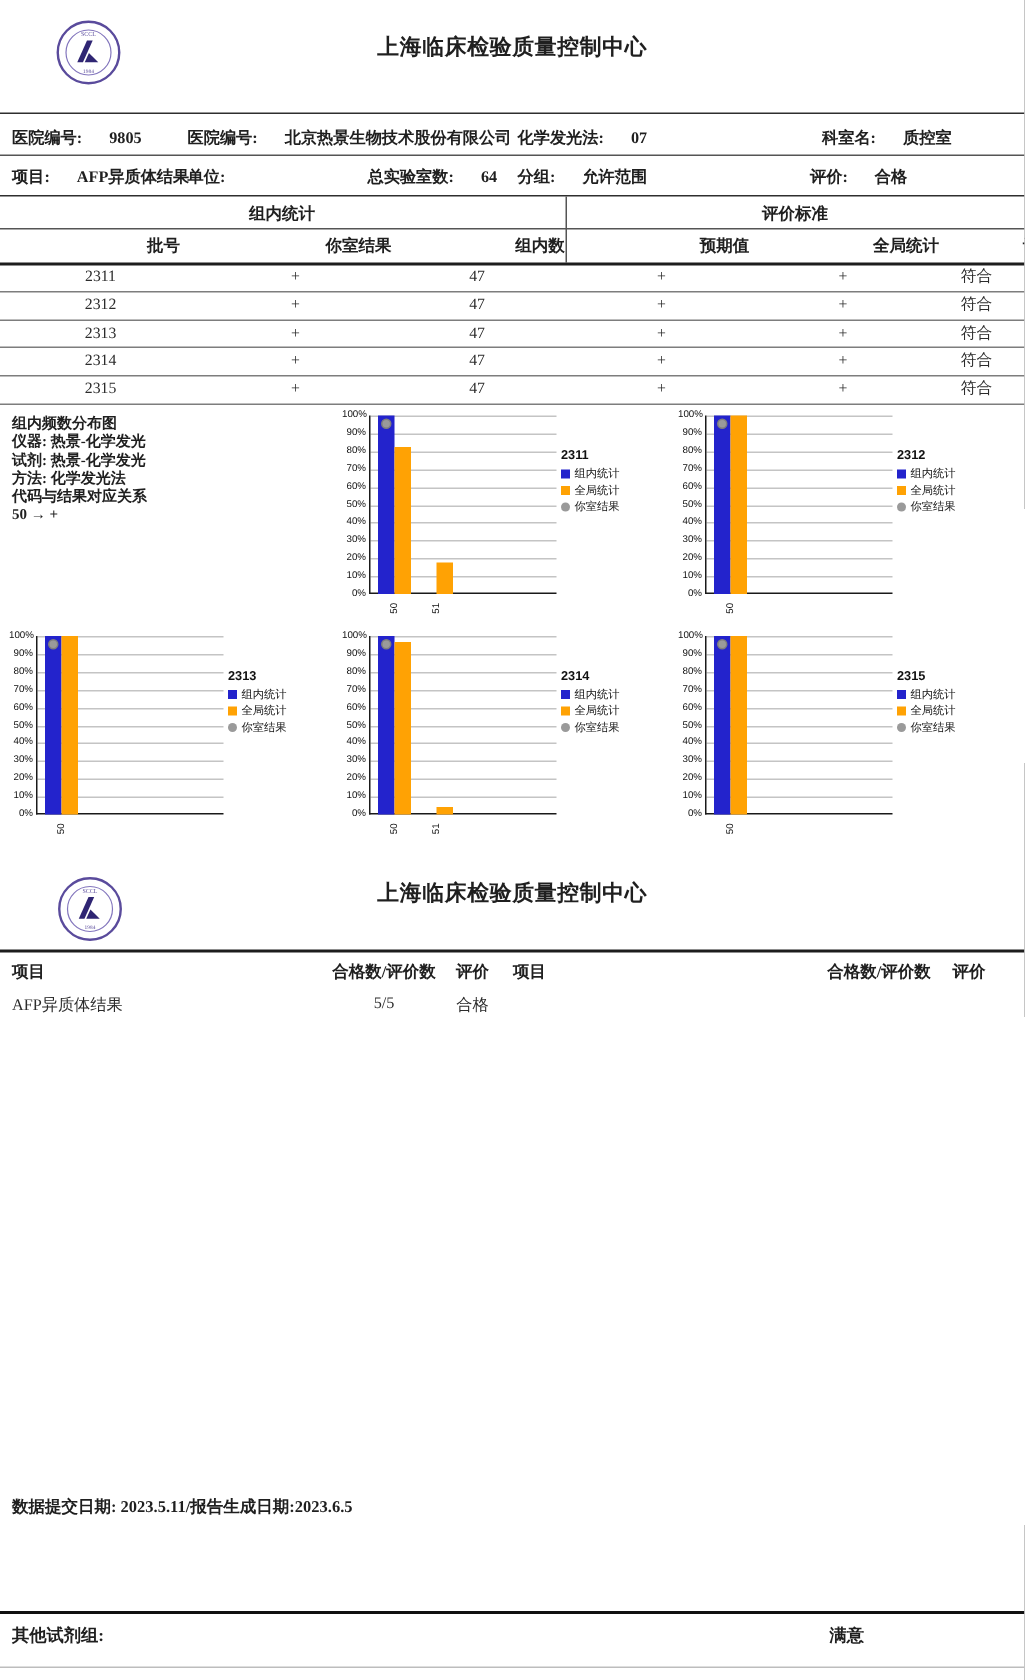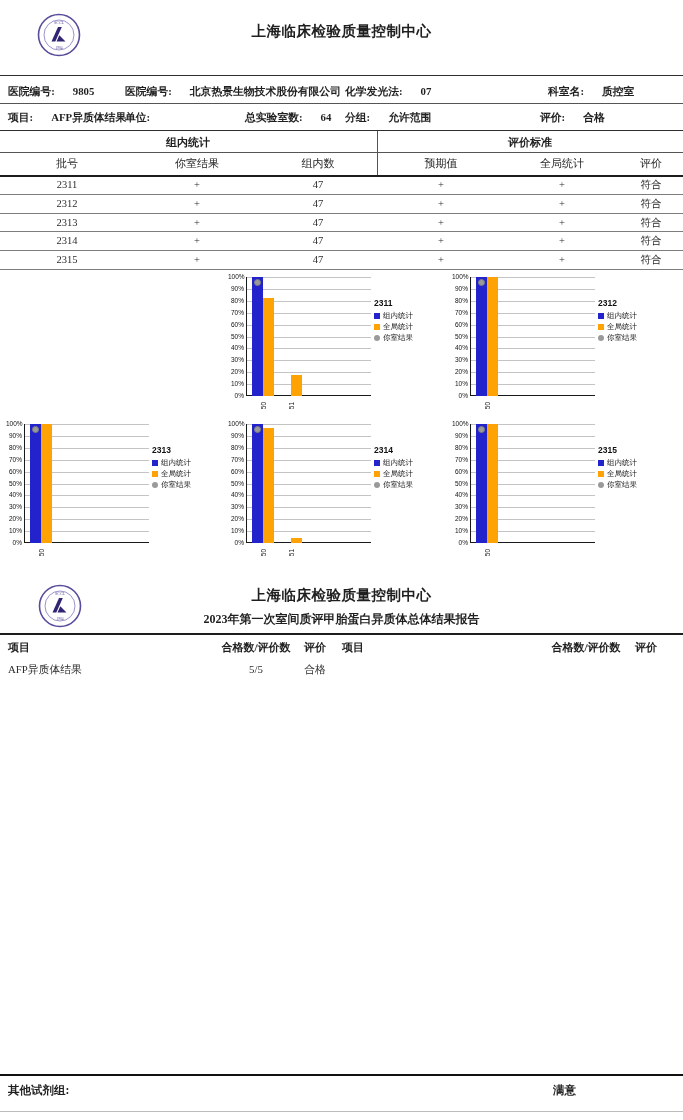--- a/index.html
+++ b/index.html
@@ -14,21 +14,21 @@
   .logo{width:44px;height:44px;}
   .hline{left:0;width:683px;height:0;}
   .hl-a{border-top:1.6px solid #2e2e2e;}
   .hl-b{border-top:1px solid #555;}
   .hl-c{border-top:2px solid #1d1d1d;}
   .hl-thick{border-top:2.6px solid #101010;}
   .hl-faint{border-top:1px solid #bdbdbd;}
   .vline{border-left:1px solid #555;width:0;}
   .f{font-size:10.8px;font-weight:bold;white-space:nowrap;}
   .f .v{margin-left:18px;}
-  .th{transform:translateX(-50%);font-weight:normal;font-size:11px;white-space:nowrap;}
+  .th{transform:translateX(-50%);font-weight:bold;font-size:11px;white-space:nowrap;margin-left:42px;}
   .gh{transform:translateX(-50%);font-weight:bold;font-size:11px;}
   .rcell{position:absolute;text-align:center;font-size:10.5px;color:#2c2c2c;}
   .rowline{position:absolute;left:0;width:683px;height:0;border-top:1.3px solid #7d7d7d;}
   .ciline{font-size:10px;font-weight:bold;line-height:12.3px;white-space:nowrap;}
   .chart{position:absolute;width:225px;height:150px;font-family:"Liberation Sans","DejaVu Sans",sans-serif;}
   .chart .ytick{position:absolute;left:0;width:16px;text-align:right;font-size:6.5px;color:#111;}
   .chart .grid{position:absolute;height:1px;background:#c4c4c4;}
   .chart .plot{position:absolute;border-left:1.6px solid #1a1a1a;border-bottom:1.6px solid #1a1a1a;box-sizing:border-box;}
   .chart .bar{position:absolute;}
   .chart .dot{position:absolute;width:7px;height:7px;border-radius:50%;border:1px solid #7e7e7e;box-sizing:border-box;}
@@ -139,20 +139,28 @@
       <div class="rowline" style="top: 74.2px;"></div>
       <div class="rcell" style="left: 7px; top: 75.2px; width: 120px; height: 18.8px; line-height: 18.8px;">2315</div>
       <div class="rcell" style="left: 137px; top: 75.2px; width: 120px; height: 18.8px; line-height: 18.8px;">+</div>
       <div class="rcell" style="left: 263px; top: 75.2px; width: 110px; height: 18.8px; line-height: 18.8px;">47</div>
       <div class="rcell" style="left: 381px; top: 75.2px; width: 120px; height: 18.8px; line-height: 18.8px;">+</div>
       <div class="rcell" style="left: 504.5px; top: 75.2px; width: 115px; height: 18.8px; line-height: 18.8px;">+</div>
       <div class="rcell" style="left: 621px; top: 75.2px; width: 60px; height: 18.8px; line-height: 18.8px;">符合</div>
       <div class="rowline" style="top: 93px;"></div>
     </div>
 
+  <div class="abs" style="left:8px;top:277px;">
+      <div class="ciline">组内频数分布图</div>
+      <div class="ciline">仪器: 热景-化学发光</div>
+      <div class="ciline">试剂: 热景-化学发光</div>
+      <div class="ciline">方法: 化学发光法</div>
+      <div class="ciline">代码与结果对应关系</div>
+      <div class="ciline">50 → +</div>
+    </div>
   <div class="chart" style="left:228px;top:272px;">
       <div class="ytick" style="top: 120px;">0%</div>
       <div class="ytick" style="top: 108.1px;">10%</div>
       <div class="grid" style="left: 19px; top: 112.1px; width: 124px;"></div>
       <div class="ytick" style="top: 96.2px;">20%</div>
       <div class="grid" style="left: 19px; top: 100.2px; width: 124px;"></div>
       <div class="ytick" style="top: 84.3px;">30%</div>
       <div class="grid" style="left: 19px; top: 88.3px; width: 124px;"></div>
       <div class="ytick" style="top: 72.4px;">40%</div>
       <div class="grid" style="left: 19px; top: 76.4px; width: 124px;"></div>
@@ -370,32 +378,32 @@
     <svg width="44" height="44" viewBox="0 0 44 44">
       <circle cx="22" cy="22" r="20.5" fill="#ffffff" stroke="#5a4b9c" stroke-width="1.6"></circle>
       <circle cx="22" cy="22" r="15" fill="none" stroke="#8376bd" stroke-width="0.8"></circle>
       <text x="22" y="11" font-size="4" text-anchor="middle" fill="#5a4b9c">SCCL</text>
       <path d="M14.5 28.5 L21 14 L24.8 14 L18.3 28.5 Z" fill="#2f2573"></path>
       <path d="M19.5 28.5 L22.3 22.3 L28.5 28.5 Z" fill="#2f2573"></path>
       <text x="22" y="35.5" font-size="3.6" text-anchor="middle" fill="#5a4b9c">1984</text>
     </svg>
   </div>
   <div class="abs ctr title2">上海临床检验质量控制中心</div>
-  <div class="abs ctr subtitle2">2023年第一次室间质评甲胎蛋白异质体总体结果报告</div>
 
   <div class="abs hline hl-c" style="top:633px;"></div>
   <div class="abs sth" style="left:8px;top:640px;">项目</div>
   <div class="abs sth" style="left:256px;top:640px;transform:translateX(-50%);">合格数/评价数</div>
   <div class="abs sth" style="left:315px;top:640px;transform:translateX(-50%);">评价</div>
   <div class="abs sth" style="left:342px;top:640px;">项目</div>
   <div class="abs sth" style="left:586px;top:640px;transform:translateX(-50%);">合格数/评价数</div>
   <div class="abs sth" style="left:646px;top:640px;transform:translateX(-50%);">评价</div>
 
   <div class="abs std" style="left:8px;top:663px;">AFP异质体结果</div>
   <div class="abs std" style="left:256px;top:663px;transform:translateX(-50%);">5/5</div>
   <div class="abs std" style="left:315px;top:663px;transform:translateX(-50%);">合格</div>
 
+  <div class="abs foot" style="left:8px;top:997px;">数据提交日期: 2023.5.11/报告生成日期:2023.6.5</div>
   <div class="abs hline hl-thick" style="top:1074px;"></div>
   <div class="abs foot" style="left:8px;top:1083px;font-size:11.5px;">其他试剂组:</div>
   <div class="abs foot" style="left:553px;top:1083px;font-size:11.5px;">满意</div>
   <div class="abs hline hl-faint" style="top:1111px;"></div>
 
 </div>
 
 </body></html>

